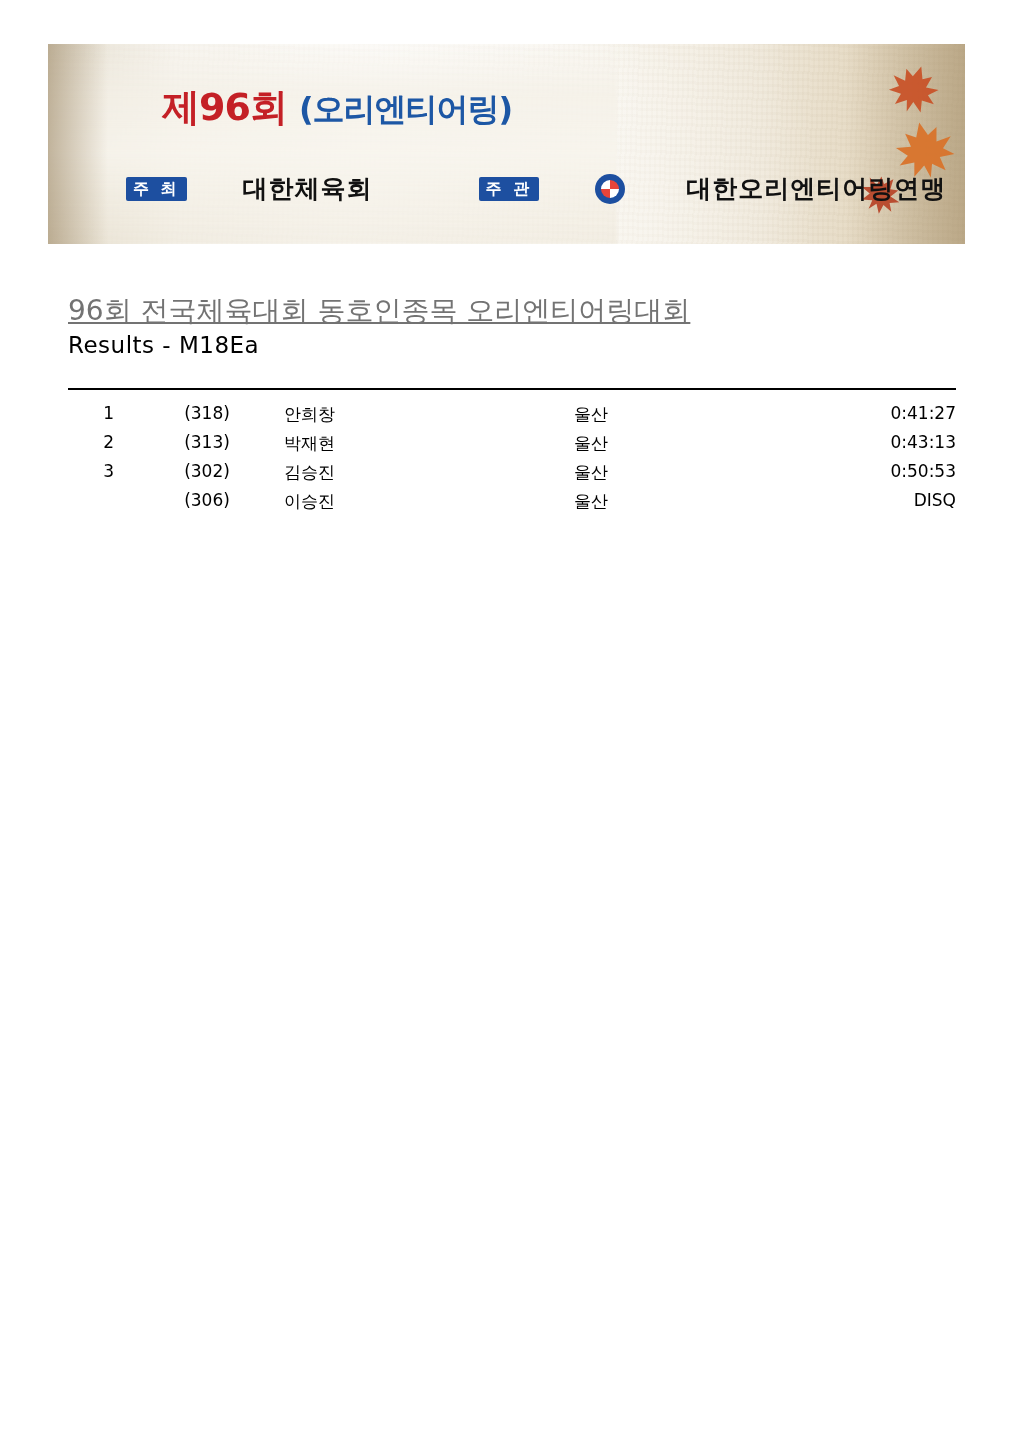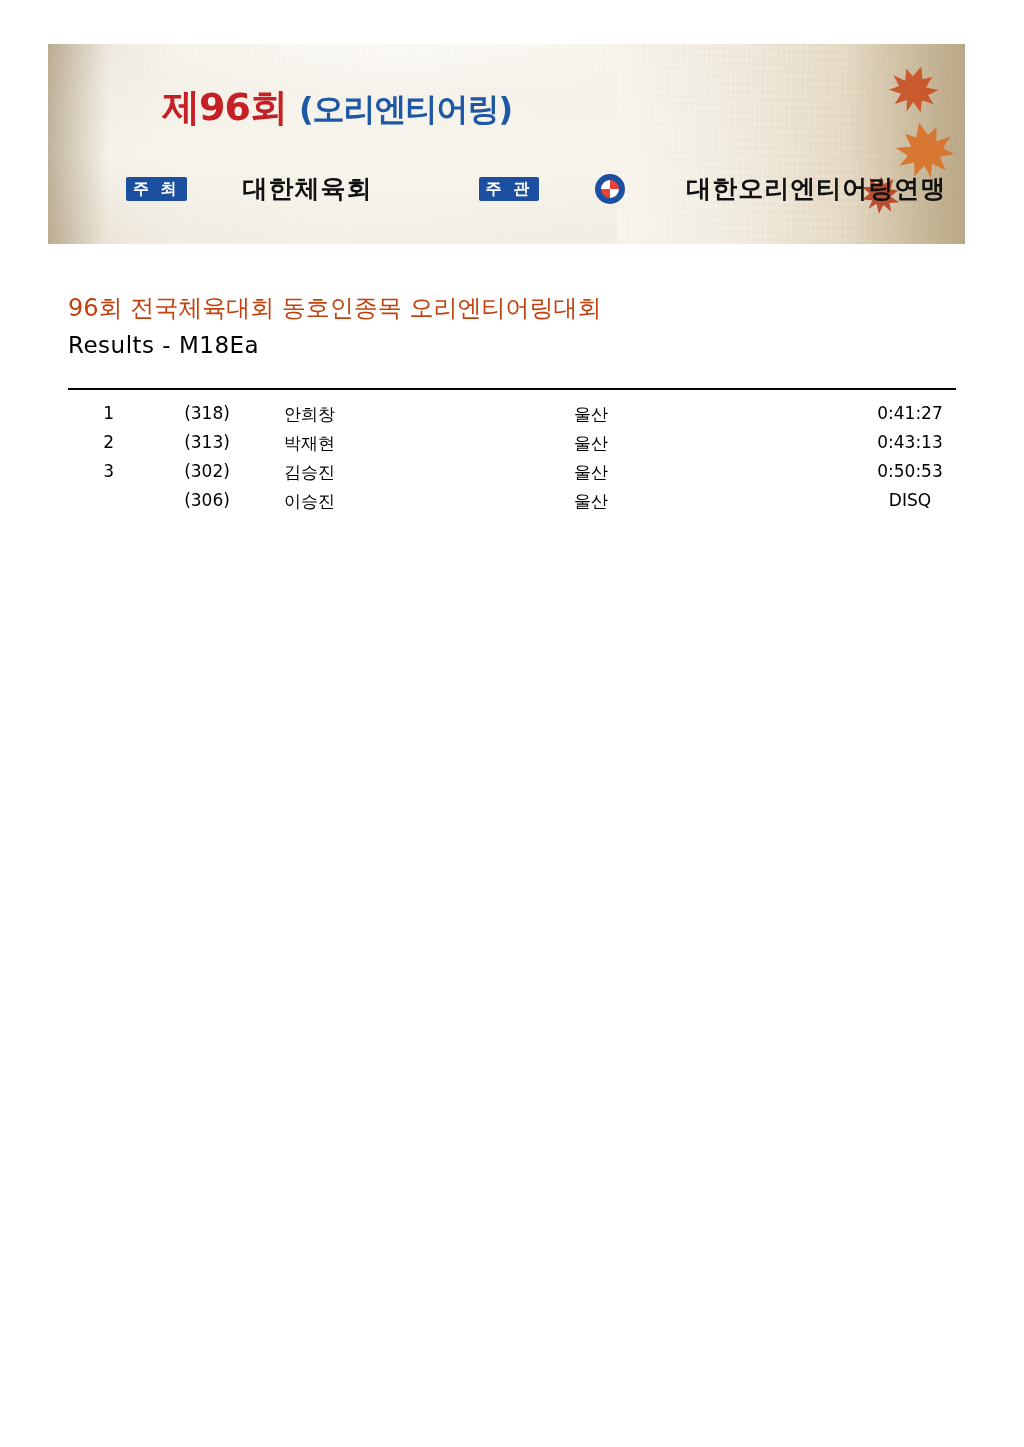--- a/index.html
+++ b/index.html
@@ -164,25 +164,26 @@
     letter-spacing: 4px;
     margin-left: 22px;
     font-family: "DejaVu Sans", "Liberation Sans", sans-serif;
   }
 
   
   .doc-subtitle {
     position: absolute;
     left: 68px;
     top: 292px;
-    font-size: 24px;
-    color: #c2410c;
+    font-size: 28px;
+    color: #737373;
     font-family: "DejaVu Sans", "Liberation Sans", sans-serif;
     letter-spacing: 0px;
     white-space: nowrap;
+    text-decoration: underline;
   }
   .doc-title {
     position: absolute;
     left: 68px;
     top: 332px;
     font-size: 23px;
     color: #000;
     font-family: "DejaVu Sans", "Liberation Sans", sans-serif;
     letter-spacing: 0.5px;
     white-space: nowrap;
@@ -207,21 +208,21 @@
   }
   .results td {
     padding: 3px 0;
     vertical-align: top;
     white-space: nowrap;
   }
   .col-rank   { width: 46px;  text-align: right; }
   .col-bib    { width: 110px; text-align: center; padding-left: 38px !important; }
   .col-name   { width: 290px; text-align: left; padding-left: 22px !important; }
   .col-club   { width: 290px; text-align: left; }
-  .col-time   { text-align: center; }
+  .col-time   { text-align: right; }
 </style>
 </head>
 <body>
 
 <div class="page">
 
   <div class="banner">
     <div class="banner-texture"></div>
     <div class="banner-brush"></div>
     <div class="banner-dark-left"></div>

